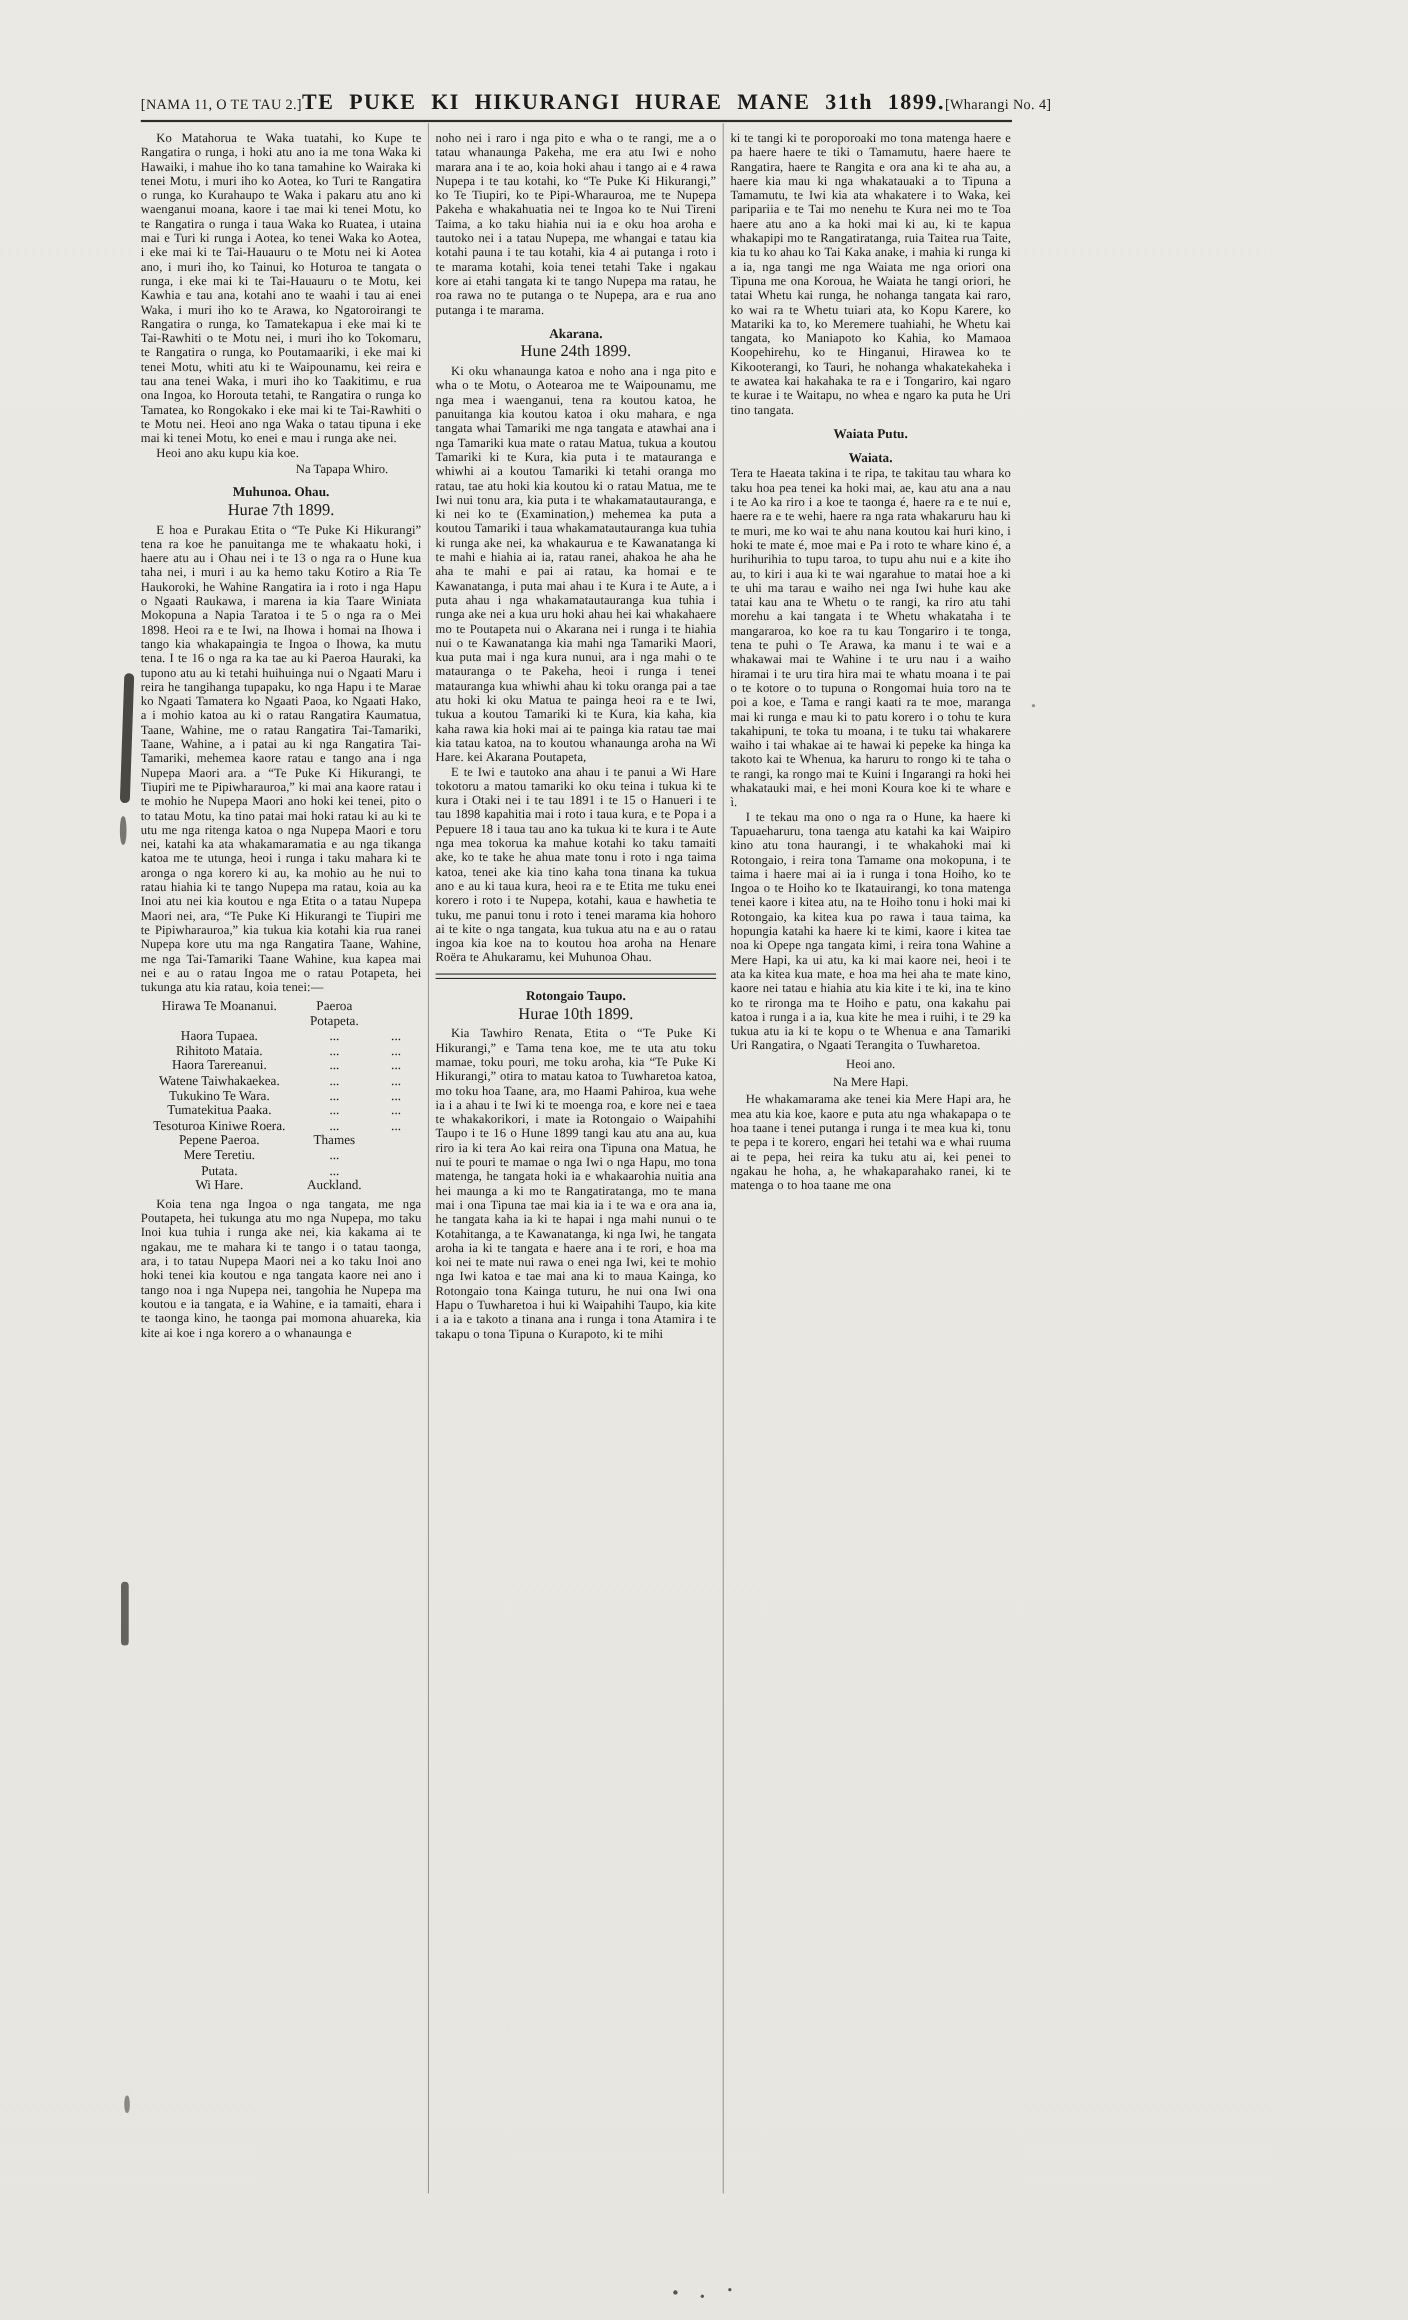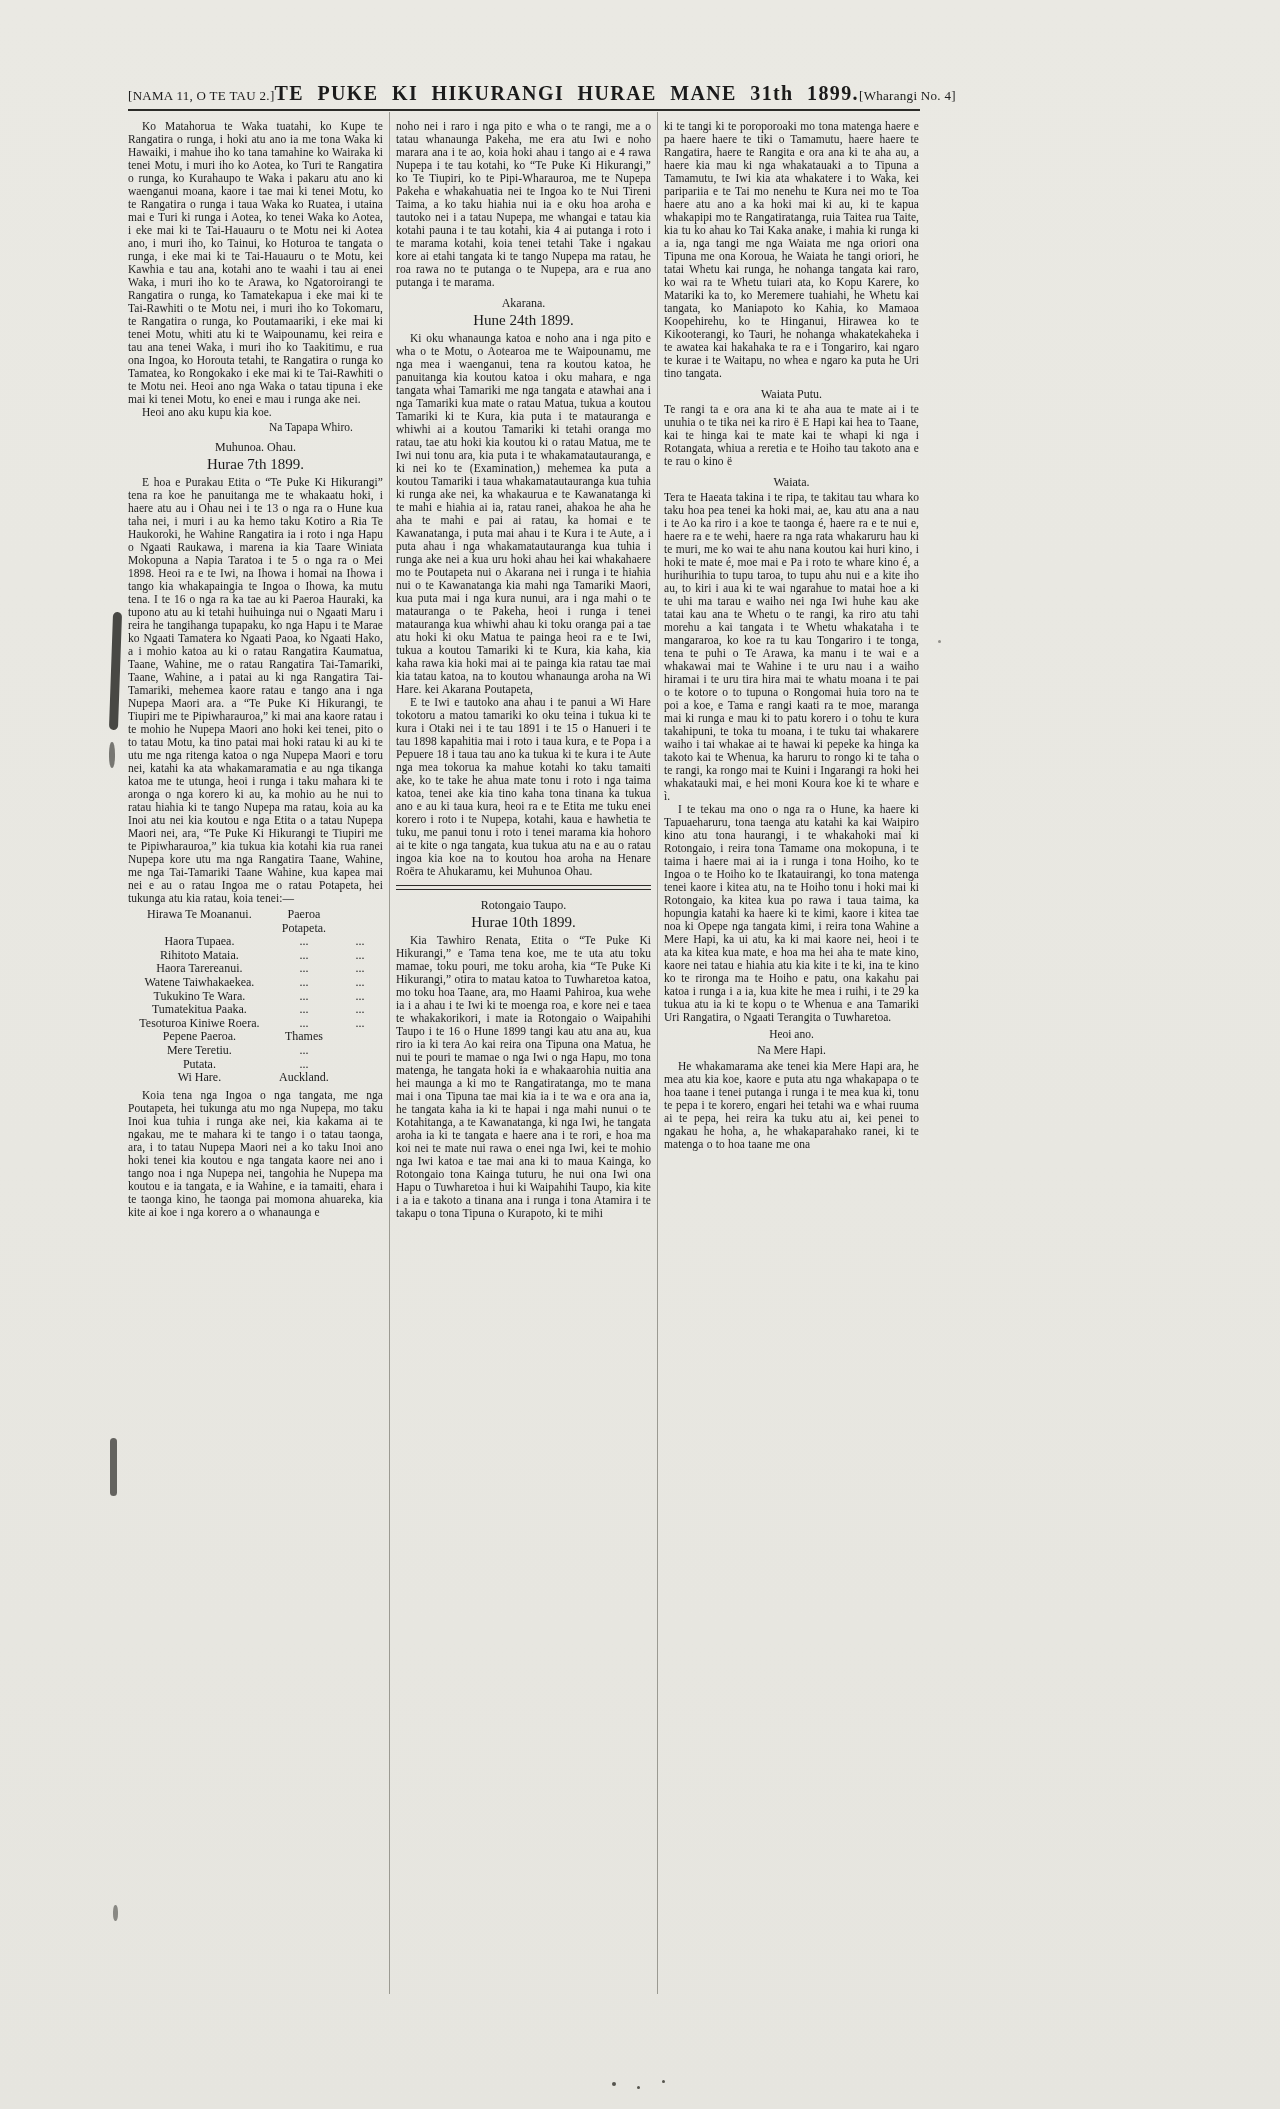--- a/index.html
+++ b/index.html
@@ -35,21 +35,21 @@
   .col-rule {
     width: 1px; background: #9b9a92; height: 1882px; margin: 0 6px;
     flex: 0 0 1px;
   }
   .para {
     margin: 0; text-align: justify;
     font-size: 11.5px; line-height: 13px;
     text-indent: 14px; letter-spacing: 0.05px; word-spacing: 0.4px;
   }
   .para.noindent { text-indent: 0; }
-  .heading { text-align: center; font-size: 12px; margin: 7px 0 1px; }
+  .heading { text-align: center; font-size: 12px; margin: 7px 0 1px; font-weight: bold; }
   .dateline { text-align: center; font-size: 15px; margin: 0 0 3px; }
   .sig { text-align: right; padding-right: 30px; font-size: 11.5px; margin: 2px 0 4px; }
   .centerline { text-align: center; font-size: 11.5px; margin: 4px 0; }
   .tbl { margin: 3px 0 4px; }
   .tbl-row { display: flex; font-size: 12px; line-height: 13.6px; text-align: center; }
   .tbl-row span:nth-child(1) { flex: 0 0 56%; }
   .tbl-row span:nth-child(2) { flex: 0 0 26%; }
   .tbl-row span:nth-child(3) { flex: 0 0 18%; }
   .divider {
     border-top: 1.5px solid #2b2b28; border-bottom: 1.5px solid #2b2b28;
@@ -159,21 +159,20 @@
         <p class="para">E te Iwi e tautoko ana ahau i te panui a Wi Hare tokotoru a matou tamariki ko oku teina i tukua ki te kura i Otaki nei i te tau 1891 i te 15 o Hanueri i te tau 1898 kapahitia mai i roto i taua kura, e te Popa i a Pepuere 18 i taua tau ano ka tukua ki te kura i te Aute nga mea tokorua ka mahue kotahi ko taku tamaiti ake, ko te take he ahua mate tonu i roto i nga taima katoa, tenei ake kia tino kaha tona tinana ka tukua ano e au ki taua kura, heoi ra e te Etita me tuku enei korero i roto i te Nupepa, kotahi, kaua e hawhetia te tuku, me panui tonu i roto i tenei marama kia hohoro ai te kite o nga tangata, kua tukua atu na e au o ratau ingoa kia koe na to koutou hoa aroha na Henare Roëra te Ahukaramu, kei Muhunoa Ohau.</p>
         <div class="divider"></div>
         <div class="heading">Rotongaio Taupo.</div>
         <div class="dateline">Hurae 10th 1899.</div>
         <p class="para">Kia Tawhiro Renata, Etita o “Te Puke Ki Hikurangi,” e Tama tena koe, me te uta atu toku mamae, toku pouri, me toku aroha, kia “Te Puke Ki Hikurangi,” otira to matau katoa to Tuwharetoa katoa, mo toku hoa Taane, ara, mo Haami Pahiroa, kua wehe ia i a ahau i te Iwi ki te moenga roa, e kore nei e taea te whakakorikori, i mate ia Rotongaio o Waipahihi Taupo i te 16 o Hune 1899 tangi kau atu ana au, kua riro ia ki tera Ao kai reira ona Tipuna ona Matua, he nui te pouri te mamae o nga Iwi o nga Hapu, mo tona matenga, he tangata hoki ia e whakaarohia nuitia ana hei maunga a ki mo te Rangatiratanga, mo te mana mai i ona Tipuna tae mai kia ia i te wa e ora ana ia, he tangata kaha ia ki te hapai i nga mahi nunui o te Kotahitanga, a te Kawanatanga, ki nga Iwi, he tangata aroha ia ki te tangata e haere ana i te rori, e hoa ma koi nei te mate nui rawa o enei nga Iwi, kei te mohio nga Iwi katoa e tae mai ana ki to maua Kainga, ko Rotongaio tona Kainga tuturu, he nui ona Iwi ona Hapu o Tuwharetoa i hui ki Waipahihi Taupo, kia kite i a ia e takoto a tinana ana i runga i tona Atamira i te takapu o tona Tipuna o Kurapoto, ki te mihi</p>
       </div>
     <div class="col-rule"></div>
     <div class="column">
         <p class="para noindent">ki te tangi ki te poroporoaki mo tona matenga haere e pa haere haere te tiki o Tamamutu, haere haere te Rangatira, haere te Rangita e ora ana ki te aha au, a haere kia mau ki nga whakatauaki a to Tipuna a Tamamutu, te Iwi kia ata whakatere i to Waka, kei paripariia e te Tai mo nenehu te Kura nei mo te Toa haere atu ano a ka hoki mai ki au, ki te kapua whakapipi mo te Rangatiratanga, ruia Taitea rua Taite, kia tu ko ahau ko Tai Kaka anake, i mahia ki runga ki a ia, nga tangi me nga Waiata me nga oriori ona Tipuna me ona Koroua, he Waiata he tangi oriori, he tatai Whetu kai runga, he nohanga tangata kai raro, ko wai ra te Whetu tuiari ata, ko Kopu Karere, ko Matariki ka to, ko Meremere tuahiahi, he Whetu kai tangata, ko Maniapoto ko Kahia, ko Mamaoa Koopehirehu, ko te Hinganui, Hirawea ko te Kikooterangi, ko Tauri, he nohanga whakatekaheka i te awatea kai hakahaka te ra e i Tongariro, kai ngaro te kurae i te Waitapu, no whea e ngaro ka puta he Uri tino tangata.</p>
         <div class="heading">Waiata Putu.</div>
-        <p class="para noindent">Te rangi ta e ora ana ki te aha aua te mate ai i te unuhia o te tika nei ka riro ë E Hapi kai hea to Taane, kai te hinga kai te mate kai te whapi ki nga i Rotangata, whiua a reretia e te Hoiho tau takoto ana e te rau o kino ë</p>
         <div class="heading">Waiata.</div>
         <p class="para noindent">Tera te Haeata takina i te ripa, te takitau tau whara ko taku hoa pea tenei ka hoki mai, ae, kau atu ana a nau i te Ao ka riro i a koe te taonga é, haere ra e te nui e, haere ra e te wehi, haere ra nga rata whakaruru hau ki te muri, me ko wai te ahu nana koutou kai huri kino, i hoki te mate é, moe mai e Pa i roto te whare kino é, a hurihurihia to tupu taroa, to tupu ahu nui e a kite iho au, to kiri i aua ki te wai ngarahue to matai hoe a ki te uhi ma tarau e waiho nei nga Iwi huhe kau ake tatai kau ana te Whetu o te rangi, ka riro atu tahi morehu a kai tangata i te Whetu whakataha i te mangararoa, ko koe ra tu kau Tongariro i te tonga, tena te puhi o Te Arawa, ka manu i te wai e a whakawai mai te Wahine i te uru nau i a waiho hiramai i te uru tira hira mai te whatu moana i te pai o te kotore o to tupuna o Rongomai huia toro na te poi a koe, e Tama e rangi kaati ra te moe, maranga mai ki runga e mau ki to patu korero i o tohu te kura takahipuni, te toka tu moana, i te tuku tai whakarere waiho i tai whakae ai te hawai ki pepeke ka hinga ka takoto kai te Whenua, ka haruru to rongo ki te taha o te rangi, ka rongo mai te Kuini i Ingarangi ra hoki hei whakatauki mai, e hei moni Koura koe ki te whare e ì.</p>
         <p class="para">I te tekau ma ono o nga ra o Hune, ka haere ki Tapuaeharuru, tona taenga atu katahi ka kai Waipiro kino atu tona haurangi, i te whakahoki mai ki Rotongaio, i reira tona Tamame ona mokopuna, i te taima i haere mai ai ia i runga i tona Hoiho, ko te Ingoa o te Hoiho ko te Ikatauirangi, ko tona matenga tenei kaore i kitea atu, na te Hoiho tonu i hoki mai ki Rotongaio, ka kitea kua po rawa i taua taima, ka hopungia katahi ka haere ki te kimi, kaore i kitea tae noa ki Opepe nga tangata kimi, i reira tona Wahine a Mere Hapi, ka ui atu, ka ki mai kaore nei, heoi i te ata ka kitea kua mate, e hoa ma hei aha te mate kino, kaore nei tatau e hiahia atu kia kite i te ki, ina te kino ko te rironga ma te Hoiho e patu, ona kakahu pai katoa i runga i a ia, kua kite he mea i ruihi, i te 29 ka tukua atu ia ki te kopu o te Whenua e ana Tamariki Uri Rangatira, o Ngaati Terangita o Tuwharetoa.</p>
         <div class="centerline">Heoi ano.</div>
         <div class="centerline">Na Mere Hapi.</div>
         <p class="para">He whakamarama ake tenei kia Mere Hapi ara, he mea atu kia koe, kaore e puta atu nga whakapapa o te hoa taane i tenei putanga i runga i te mea kua ki, tonu te pepa i te korero, engari hei tetahi wa e whai ruuma ai te pepa, hei reira ka tuku atu ai, kei penei to ngakau he hoha, a, he whakaparahako ranei, ki te matenga o to hoa taane me ona</p>
       </div>
   </div>
 
   <div class="artifact a1"></div>

